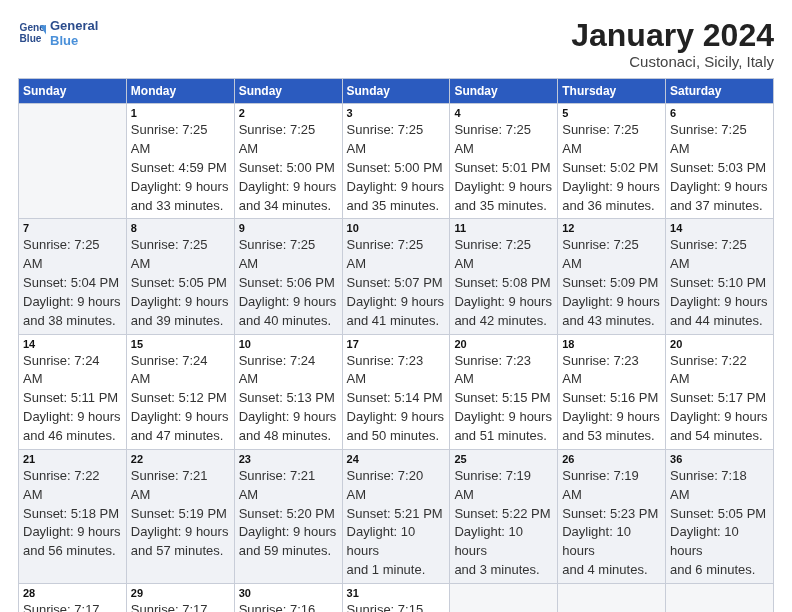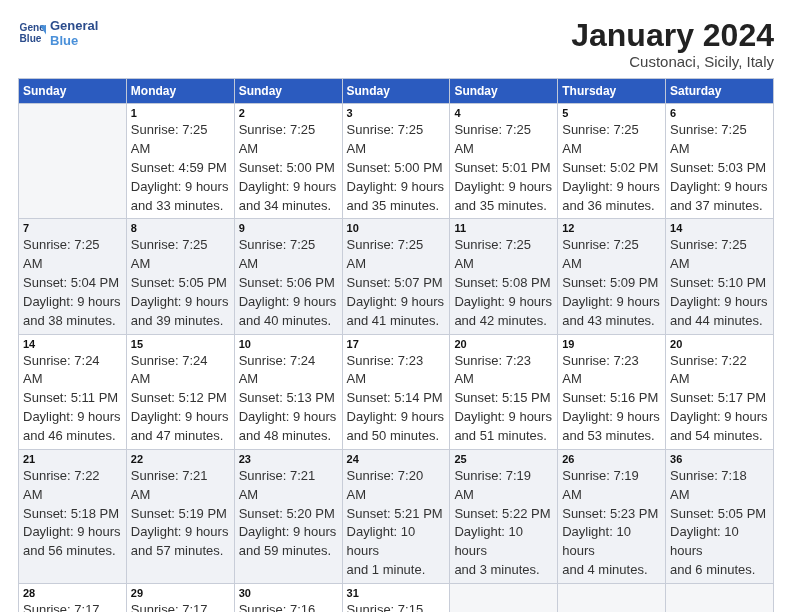--- a/index.html
+++ b/index.html
@@ -248,21 +248,21 @@
 and 50 minutes.</div>
           </td>
           <td>
             <div class="day-number">20</div>
             <div class="day-info" style="white-space: pre-line;">Sunrise: 7:23 AM
 Sunset: 5:15 PM
 Daylight: 9 hours
 and 51 minutes.</div>
           </td>
           <td>
-            <div class="day-number">19</div>
+            <div class="day-number">18</div>
             <div class="day-info" style="white-space: pre-line;">Sunrise: 7:23 AM
 Sunset: 5:16 PM
 Daylight: 9 hours
 and 53 minutes.</div>
           </td>
           <td>
             <div class="day-number">20</div>
             <div class="day-info" style="white-space: pre-line;">Sunrise: 7:22 AM
 Sunset: 5:17 PM
 Daylight: 9 hours

